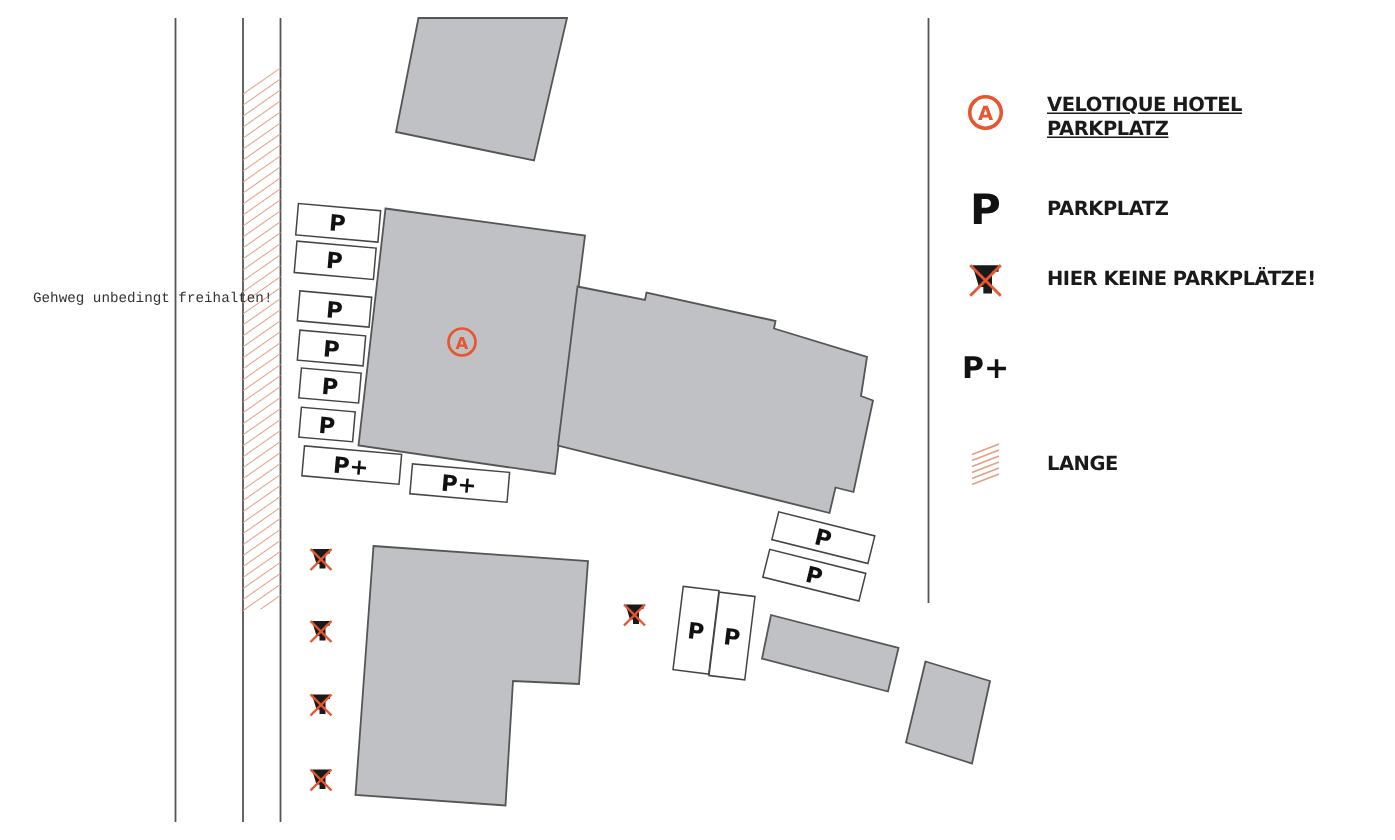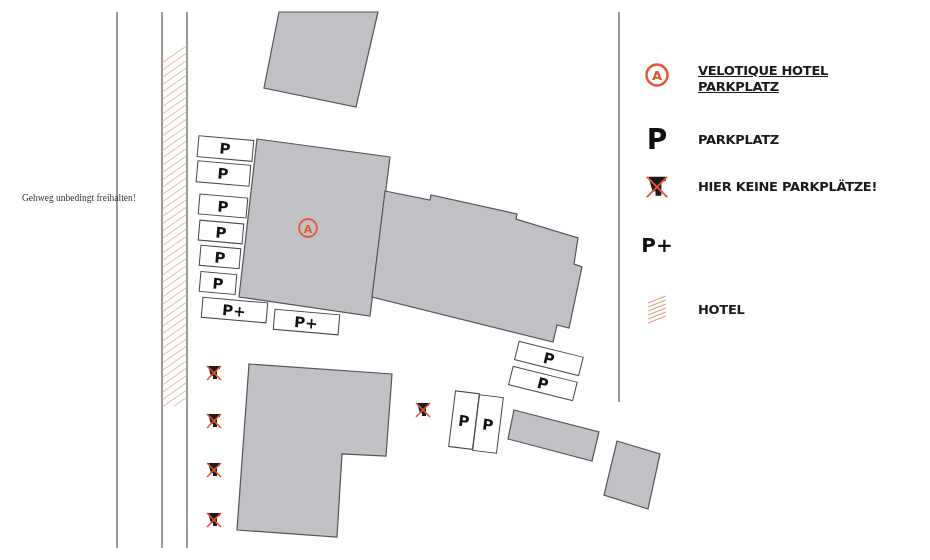--- a/index.html
+++ b/index.html
@@ -2,21 +2,21 @@
 <html><head>
 <meta charset="utf-8">
 <style>
   html,body{margin:0;padding:0;background:#ffffff;}
   body{width:930px;height:560px;position:relative;overflow:hidden;font-family:"DejaVu Sans",sans-serif;}
   #map{position:absolute;left:0;top:0;}
   .bld{fill:#bfc1c4;stroke:#555;stroke-width:1.2;}
   .lot{fill:#fff;stroke:#444;stroke-width:1;}
   .lot-label{font-family:"DejaVu Sans",sans-serif;font-weight:bold;font-size:15px;fill:#111;}
   .road{stroke:#555;stroke-width:1.2;}
-  .side-note{position:absolute;left:22px;top:193px;font-family:Liberation Serif, serif;font-size:9.5px;color:#333;white-space:nowrap;text-align:right;}
+  .side-note{position:absolute;left:22px;top:193px;font-family:Liberation Mono, monospace;font-size:9.5px;color:#333;white-space:nowrap;text-align:right;}
   .legend{position:absolute;left:640px;top:60px;width:290px;}
   .leg-row{position:absolute;left:0;display:flex;align-items:center;}
   .leg-icon{width:34px;height:30px;display:flex;align-items:center;justify-content:center;}
   .leg-text{position:absolute;left:58px;font-family:"DejaVu Sans",sans-serif;font-weight:bold;font-size:13px;line-height:16px;color:#1a1a1a;letter-spacing:-0.3px;white-space:nowrap;}
   .big-p{font-family:"DejaVu Sans",sans-serif;font-weight:bold;font-size:28px;color:#111;}
   .big-pplus{font-family:"DejaVu Sans",sans-serif;font-weight:bold;font-size:20px;color:#111;}
 </style>
 </head>
 <body>
 
@@ -163,16 +163,16 @@
           <line x1="3" y1="8" x2="21" y2="1"></line>
             <line x1="3" y1="12" x2="21" y2="5"></line>
           <line x1="3" y1="16" x2="21" y2="9"></line>
             <line x1="3" y1="20" x2="21" y2="13"></line>
           <line x1="3" y1="24" x2="21" y2="17"></line>
             <line x1="3" y1="28" x2="21" y2="21"></line>
         </g>
       </svg>
     </div>
     <div class="leg-text" style="top:7px;">
-      <div>HOTEL</div>
+      <div>LANGE</div>
     </div>
   </div>
 </div>
 
 </body></html>

